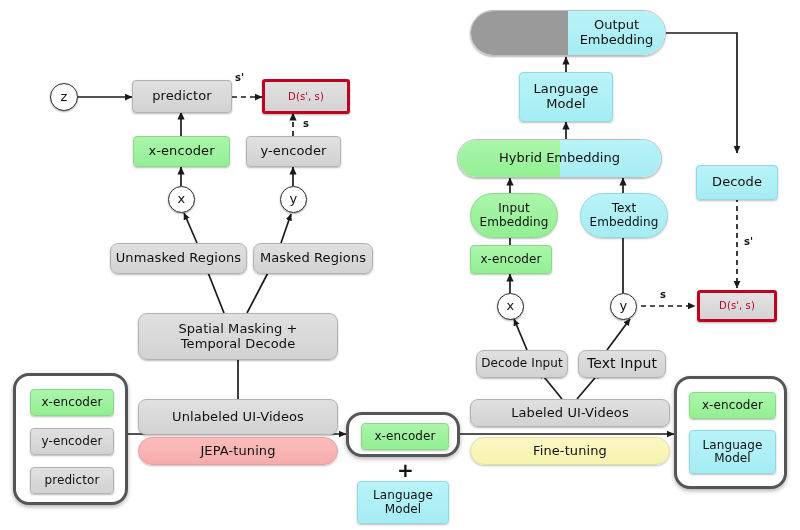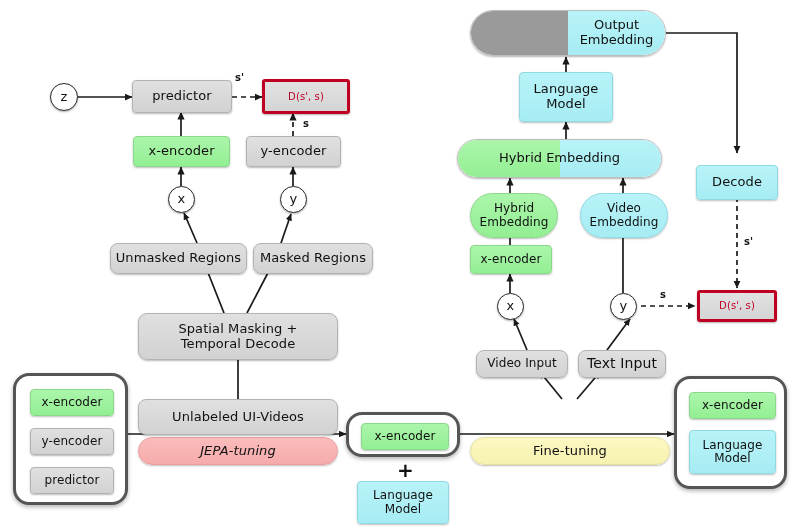--- a/index.html
+++ b/index.html
@@ -8,21 +8,21 @@
   .node{position:absolute;box-sizing:border-box;display:flex;align-items:center;
         justify-content:center;text-align:center;line-height:1.12;
         color:#111;font-size:13px;letter-spacing:.1px;}
   .gray{background:linear-gradient(#e0e0e0,#d2d2d2);border:1px solid #b3b3b3;
         box-shadow:0 1px 2px rgba(0,0,0,.28);}
   .green{background:linear-gradient(#abf5ab,#93ef93);border:1px solid #8ad98a;
          box-shadow:0 1px 2px rgba(0,0,0,.25);}
   .cyan{background:linear-gradient(#b8f3f8,#a6ecf3);border:1px solid #8fd9e2;
         box-shadow:0 1px 2px rgba(0,0,0,.25);}
   .pink{background:linear-gradient(#fbbcbc,#f6abab);border:1px solid #eb9d9d;
-        box-shadow:0 1px 2px rgba(0,0,0,.25);font-style:italic;}
+        box-shadow:0 1px 2px rgba(0,0,0,.25);}
   .yellow{background:linear-gradient(#fcf8c2,#f6f2b0);border:1px solid #e6e0a0;
           box-shadow:0 1px 2px rgba(0,0,0,.25);}
   .rect{border-radius:4px;}
   .soft{border-radius:8px;}
   .pill{border-radius:999px;}
   .circle{border-radius:50%;background:#fff;border:1.6px solid #2b2b2b;
           box-shadow:0 1px 2px rgba(0,0,0,.3);font-size:13px;}
   .dbox{background:linear-gradient(#e2e2e2,#d4d4d4);border:3px solid #bf0023;
         border-radius:3px;color:#bf0023;font-size:10px;
         box-shadow:0 1px 2px rgba(0,0,0,.3);}
@@ -182,20 +182,23 @@
     <div class="node green rect" style="left:12px;top:8px;width:88px;height:27px;font-size:12px;">
       <span>x-encoder</span>
     </div>
   </div>
   <span class="plus" style="left:397px;top:458px;">+</span>
   <div class="node cyan rect" style="left:357px;top:481px;width:92px;height:43px;flex-direction:column;font-size:12px;">
     <span>Language</span>
     <span>Model</span>
   </div>
 
+  <div class="node gray soft" style="left:470px;top:399px;width:200px;height:28px;">
+    <span>Labeled UI-Videos</span>
+  </div>
   <div class="node yellow pill" style="left:470px;top:437px;width:200px;height:28px;">
     <span>Fine-tuning</span>
   </div>
 
   <div class="container" style="left:674px;top:376px;width:113px;height:113px;">
     <div class="node green rect" style="left:12px;top:13px;width:87px;height:27px;font-size:12px;">
       <span>x-encoder</span>
     </div>
     <div class="node cyan rect" style="left:12px;top:51px;width:87px;height:44px;flex-direction:column;font-size:12px;">
       <span>Language</span>
@@ -217,45 +220,45 @@
     <span>Model</span>
   </div>
 
   <div class="split" style="left:457px;top:139px;width:205px;height:39px;">
     <div class="half half-green" style="left:0;width:50%;"></div>
     <div class="half half-cyan" style="left:50%;right:0;"></div>
     <div class="lbl">Hybrid Embedding</div>
   </div>
 
   <div class="node green pill" style="left:470px;top:193px;width:88px;height:45px;flex-direction:column;font-size:12px;">
-    <span>Hybrid</span>
+    <span>Input</span>
     <span>Embedding</span>
   </div>
 
   <div class="node cyan pill" style="left:580px;top:193px;width:88px;height:45px;flex-direction:column;font-size:12px;">
-    <span>Video</span>
+    <span>Text</span>
     <span>Embedding</span>
   </div>
 
   <div class="node green rect" style="left:470px;top:245px;width:82px;height:29px;font-size:12px;">
     <span>x-encoder</span>
   </div>
 
   <div class="node circle" style="left:497px;top:293px;width:27px;height:27px;">
     <span>x</span>
   </div>
   <div class="node circle" style="left:610px;top:293px;width:27px;height:27px;">
     <span>y</span>
   </div>
 
   <span class="edgelbl" style="left:660px;top:289px;">s</span>
   <span class="edgelbl" style="left:744px;top:236px;">s'</span>
 
   <div class="node gray soft" style="left:476px;top:350px;width:92px;height:28px;font-size:12px;">
-    <span>Video Input</span>
+    <span>Decode Input</span>
   </div>
   <div class="node gray soft" style="left:578px;top:350px;width:88px;height:28px;font-size:14px;">
     <span>Text Input</span>
   </div>
 
   <div class="node cyan rect" style="left:696px;top:153px;width:82px;height:35px;margin-top:12px;">
     <span>Decode</span>
   </div>
 
   <div class="node dbox" style="left:697px;top:290px;width:80px;height:32px;">

